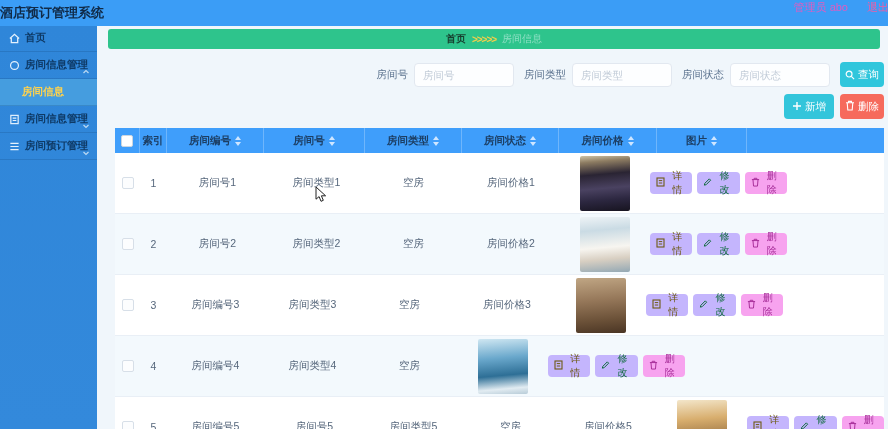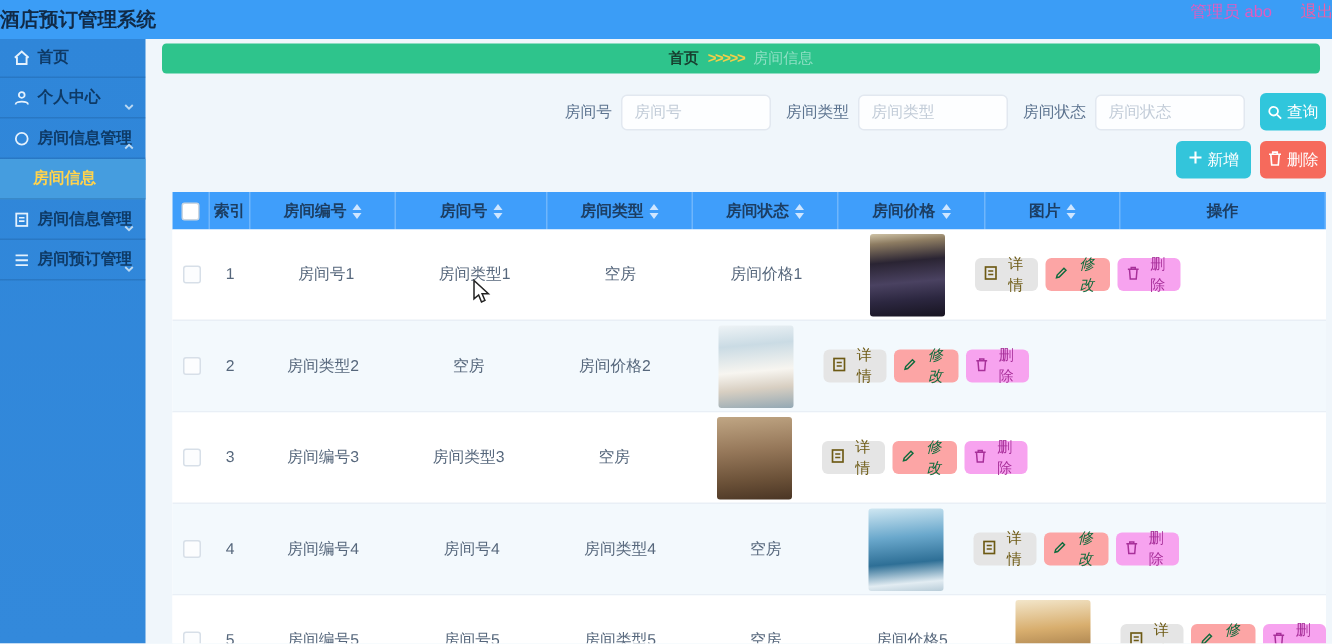--- a/index.html
+++ b/index.html
@@ -70,22 +70,22 @@
   .sorter .dn { width:0; height:0; border-left:3px solid transparent; border-right:3px solid transparent; border-top:4px solid #cfe6ff; }
 
   .room-photo { width:50px; height:55px; border-radius:2px; cursor:pointer; }
   .ph-1 { background:linear-gradient(175deg,#cfc3a6 0%,#8d7c62 12%,#2a2433 34%,#4a4261 58%,#2c2740 78%,#171420 100%); }
   .ph-2 { background:linear-gradient(175deg,#eef3f6 0%,#cadbe4 25%,#f7f5f0 55%,#d8cfc2 75%,#93a8b4 100%); }
   .ph-3 { background:linear-gradient(175deg,#c0a684 0%,#96785a 40%,#6b5138 75%,#4a3524 100%); }
   .ph-4 { background:linear-gradient(175deg,#cfe7f2 0%,#6aa8cc 35%,#2e6f96 65%,#e2ecf2 88%,#b8ccd8 100%); }
   .ph-5 { background:linear-gradient(175deg,#f3e6ca 0%,#d8ae6e 35%,#9a7343 70%,#5f4426 100%); }
 
   .op-btn { height:22px; padding:0 6px; font-size:10px; gap:3px; }
-  .op-detail { background:#e5e5e5; color:#6d5a14; }
-  .op-edit { background:#fca5a5; color:#0f6b3d;font-style:italic; }
+  .op-detail { background:#c4b5fd; color:#6d5a14; }
+  .op-edit { background:#c4b5fd; color:#0f6b3d; }
   .op-delete { background:#f7a3ef; color:#a8309a; }
 
   .cursor { position:absolute; left:315px; top:186px; z-index:50; pointer-events:none; }
 </style>
 </head>
 <body>
 
 <div class="stage">
 
   <div class="topbar">
@@ -95,34 +95,20 @@
   </div>
 
   <div class="sidebar">
     <div class="side-item">
       <span class="sicon">
         <svg width="11" height="11" viewBox="0 0 12 12">
             <path d="M1 6 L6 1.5 L11 6 M2.5 5.5 V10.5 H9.5 V5.5" fill="none" stroke="#e4f1fd" stroke-width="1.4"></path>
           </svg>
       </span>
       <span class="lbl">首页</span>
-    </div>
-    <div class="side-item">
-      <span class="sicon">
-        <svg width="11" height="11" viewBox="0 0 12 12">
-            <circle cx="6" cy="3.6" r="2.1" fill="none" stroke="#e4f1fd" stroke-width="1.3"></circle>
-            <path d="M1.5 10.5 C1.5 7.8 10.5 7.8 10.5 10.5" fill="none" stroke="#e4f1fd" stroke-width="1.3"></path>
-          </svg>
-      </span>
-      <span class="lbl">个人中心</span>
-      <span class="chev">
-        <svg width="8" height="8" viewBox="0 0 8 8">
-            <path d="M1.5 3 L4 5.5 L6.5 3" fill="none" stroke="#bcd9f2" stroke-width="1.2"></path>
-          </svg>
-      </span>
     </div>
     <div class="side-item">
       <span class="sicon">
         <svg width="11" height="11" viewBox="0 0 12 12">
             <circle cx="6" cy="6" r="4.3" fill="none" stroke="#e4f1fd" stroke-width="1.3"></circle>
           </svg>
       </span>
       <span class="lbl">房间信息管理</span>
       <span class="chev">
         <svg width="8" height="8" viewBox="0 0 8 8">
@@ -245,21 +231,20 @@
               <span class="dn"></span>
             </span>
           </div>
         <div class="cell c-img">
             <span>图片</span>
             <span class="sorter">
               <span class="up"></span>
               <span class="dn"></span>
             </span>
           </div>
-        <div class="cell c-ops">操作</div>
       </div>
 
       <div class="tr body-row">
         <div class="cell c-check">
             <span class="checkbox"></span>
           </div>
         <div class="cell c-idx">1</div>
         <div class="cell c-no">房间号1</div>
         <div class="cell c-type">房间类型1</div>
         <div class="cell c-status">空房</div>
@@ -288,20 +273,21 @@
               <span>删除</span>
             </button>
         </div>
       </div>
 
       <div class="tr body-row alt">
         <div class="cell c-check">
             <span class="checkbox"></span>
           </div>
         <div class="cell c-idx">2</div>
+        <div class="cell c-no">房间号2</div>
         <div class="cell c-type">房间类型2</div>
         <div class="cell c-status">空房</div>
         <div class="cell c-price">房间价格2</div>
         <div class="cell c-img">
             <span class="room-photo ph-2"></span>
           </div>
         <div class="cell c-ops">
           <button class="btn op-btn op-detail">
               <span><svg width="9" height="10" viewBox="0 0 9 10">
                   <rect x="1" y="1" width="7" height="8" fill="none" stroke="#6d5a14" stroke-width="1.1"></rect>
@@ -325,20 +311,21 @@
       </div>
 
       <div class="tr body-row">
         <div class="cell c-check">
             <span class="checkbox"></span>
           </div>
         <div class="cell c-idx">3</div>
         <div class="cell c-code">房间编号3</div>
         <div class="cell c-type">房间类型3</div>
         <div class="cell c-status">空房</div>
+        <div class="cell c-price">房间价格3</div>
         <div class="cell c-img">
             <span class="room-photo ph-3"></span>
           </div>
         <div class="cell c-ops">
           <button class="btn op-btn op-detail">
               <span><svg width="9" height="10" viewBox="0 0 9 10">
                   <rect x="1" y="1" width="7" height="8" fill="none" stroke="#6d5a14" stroke-width="1.1"></rect>
                   <path d="M2.8 3.6 H6.2 M2.8 6 H6.2" stroke="#6d5a14" stroke-width="1"></path>
                 </svg></span>
               <span>详情</span>
@@ -357,21 +344,20 @@
             </button>
         </div>
       </div>
 
       <div class="tr body-row alt">
         <div class="cell c-check">
             <span class="checkbox"></span>
           </div>
         <div class="cell c-idx">4</div>
         <div class="cell c-code">房间编号4</div>
-        <div class="cell c-no">房间号4</div>
         <div class="cell c-type">房间类型4</div>
         <div class="cell c-status">空房</div>
         <div class="cell c-img">
             <span class="room-photo ph-4"></span>
           </div>
         <div class="cell c-ops">
           <button class="btn op-btn op-detail">
               <span><svg width="9" height="10" viewBox="0 0 9 10">
                   <rect x="1" y="1" width="7" height="8" fill="none" stroke="#6d5a14" stroke-width="1.1"></rect>
                   <path d="M2.8 3.6 H6.2 M2.8 6 H6.2" stroke="#6d5a14" stroke-width="1"></path>

